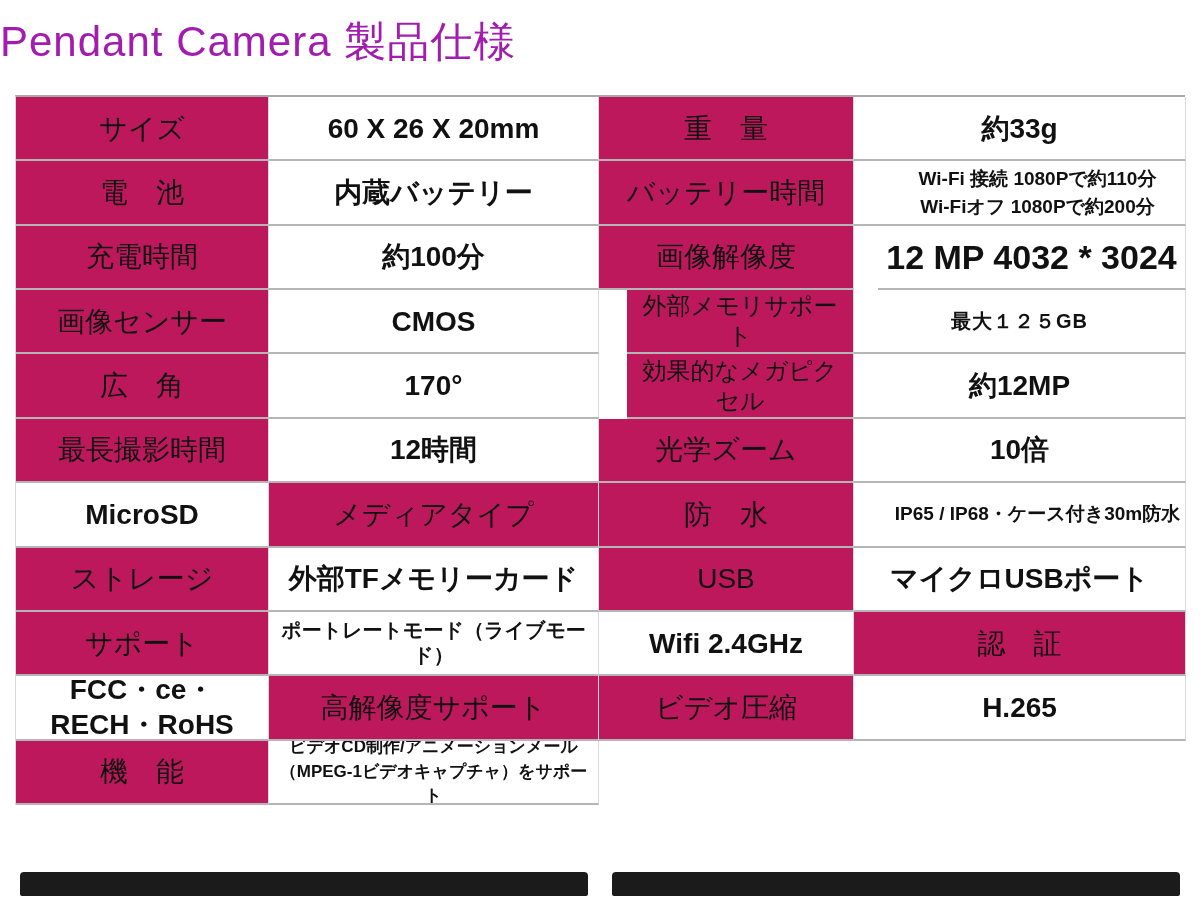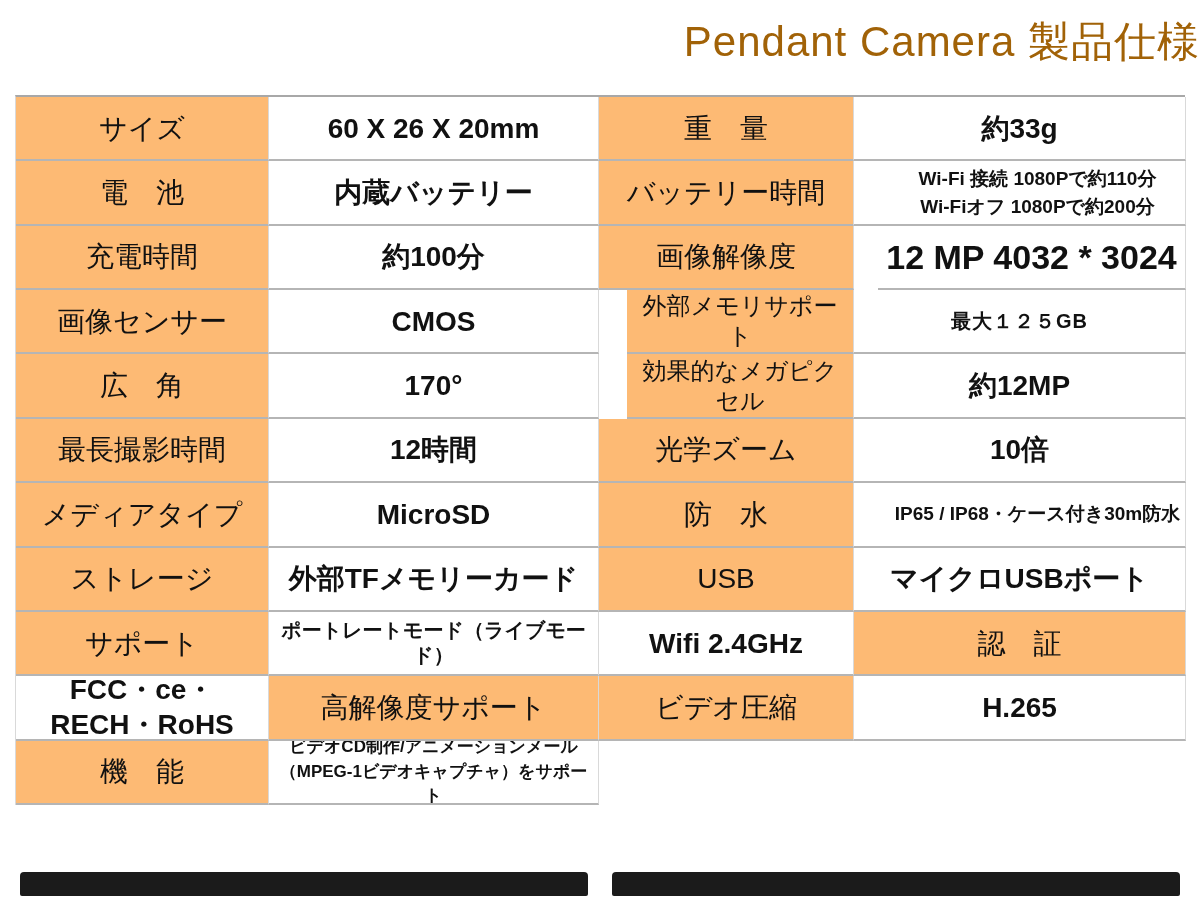--- a/index.html
+++ b/index.html
@@ -16,25 +16,25 @@
     position: relative;
     width: 1200px;
     height: 900px;
     background: #ffffff;
   }
   .title {
     position: absolute;
     top: 14px;
     left: 0;
     width: 1200px;
-    text-align: right;
+    text-align: left;
     font-size: 42px;
     font-weight: 500;
     letter-spacing: 1px;
-    color: #a16207;
+    color: #a21caf;
     white-space: nowrap;
   }
   .spec-table {
     position: absolute;
     left: 15px;
     top: 95px;
     width: 1170px;
     height: 710px;
     display: grid;
     grid-template-columns: 253px 330px 255px 332px;
@@ -50,21 +50,21 @@
     text-align: center;
     border-right: 1px solid #d9d9d9;
     border-bottom: 2px solid #b5b5b5;
     box-sizing: border-box;
     padding: 2px 4px;
     font-size: 28px;
     line-height: 1.25;
     overflow: hidden;
   }
   .cell.label {
-    background: #fdba74;
+    background: #be185d;
   }
   .cell.value {
     background: #ffffff;
     font-weight: bold;
   }
   .fs17 { font-size: 17px; }
   .fs19 { font-size: 19px; padding-left: 40px; }
   .fs20 { font-size: 20px; }
   .fs21 { font-size: 21px; }
   .fs24 { font-size: 24px; margin-left: 28px; }
@@ -106,22 +106,22 @@
       <div class="cell label fs24">外部メモリサポート</div>
       <div class="cell value fs30">最大１２５GB</div>
       <div class="cell label ">広　角</div>
       <div class="cell value ">170°</div>
       <div class="cell label fs24">効果的なメガピクセル</div>
       <div class="cell value ">約12MP</div>
       <div class="cell label ">最長撮影時間</div>
       <div class="cell value ">12時間</div>
       <div class="cell label ">光学ズーム</div>
       <div class="cell value ">10倍</div>
+      <div class="cell value ">MicroSD</div>
       <div class="cell label ">メディアタイプ</div>
-      <div class="cell value ">MicroSD</div>
       <div class="cell label ">防　水</div>
       <div class="cell value fs19">IP65 / IP68・ケース付き30m防水</div>
       <div class="cell label ">ストレージ</div>
       <div class="cell value ">外部TFメモリーカード</div>
       <div class="cell label ">USB</div>
       <div class="cell value ">マイクロUSBポート</div>
       <div class="cell label ">サポート</div>
       <div class="cell value fs20">ポートレートモード（ライブモード）</div>
       <div class="cell value ">Wifi 2.4GHz</div>
       <div class="cell label ">認　証</div>

